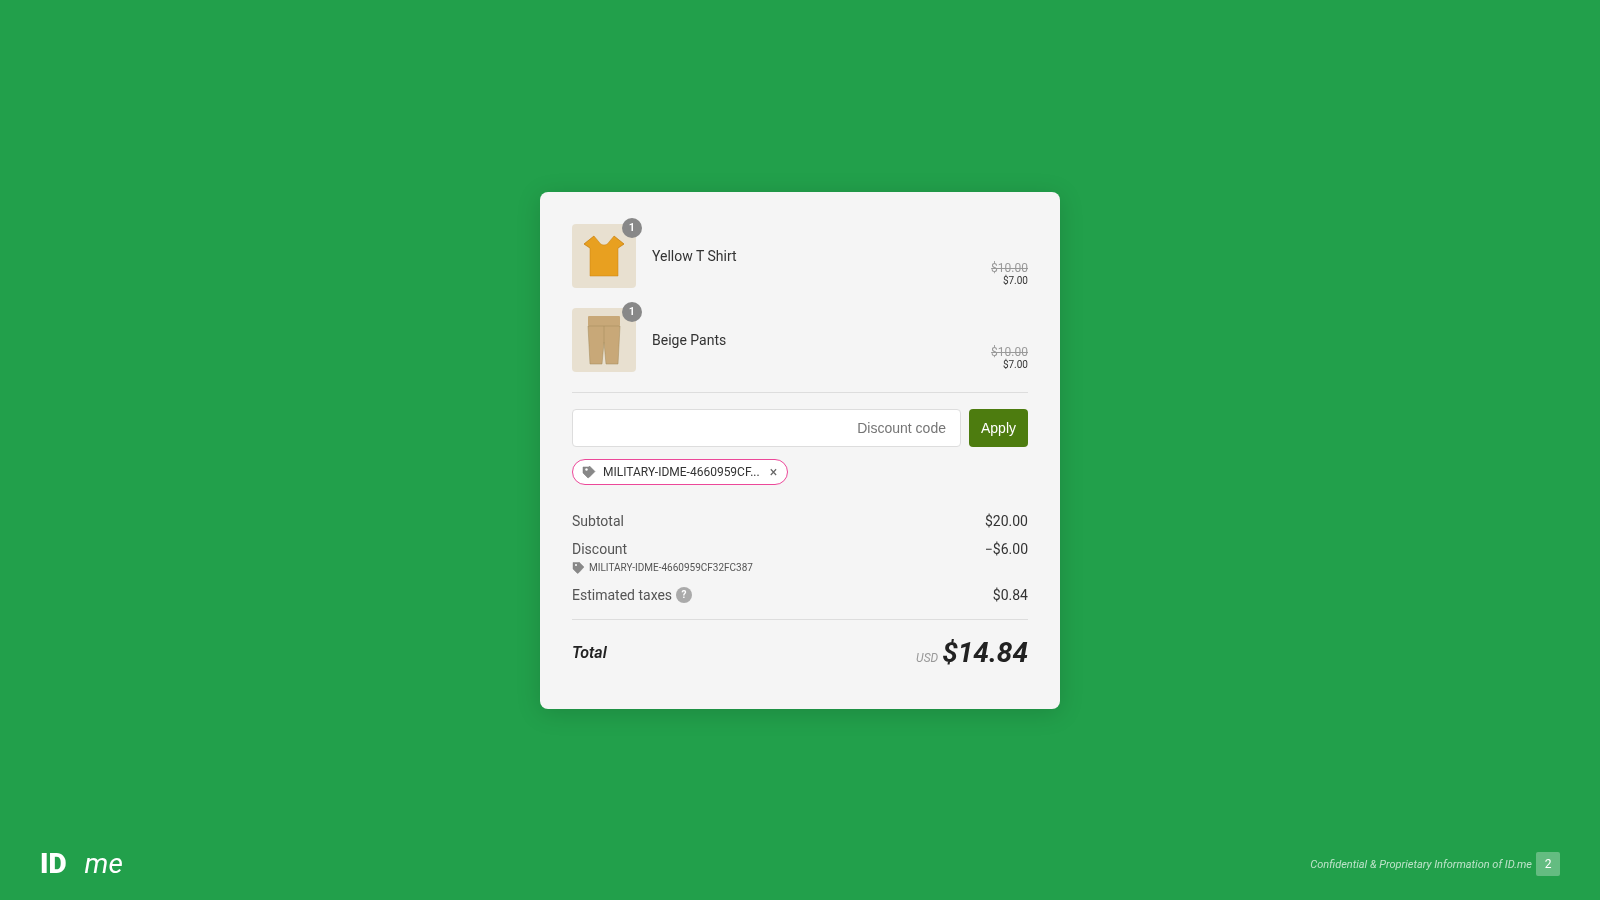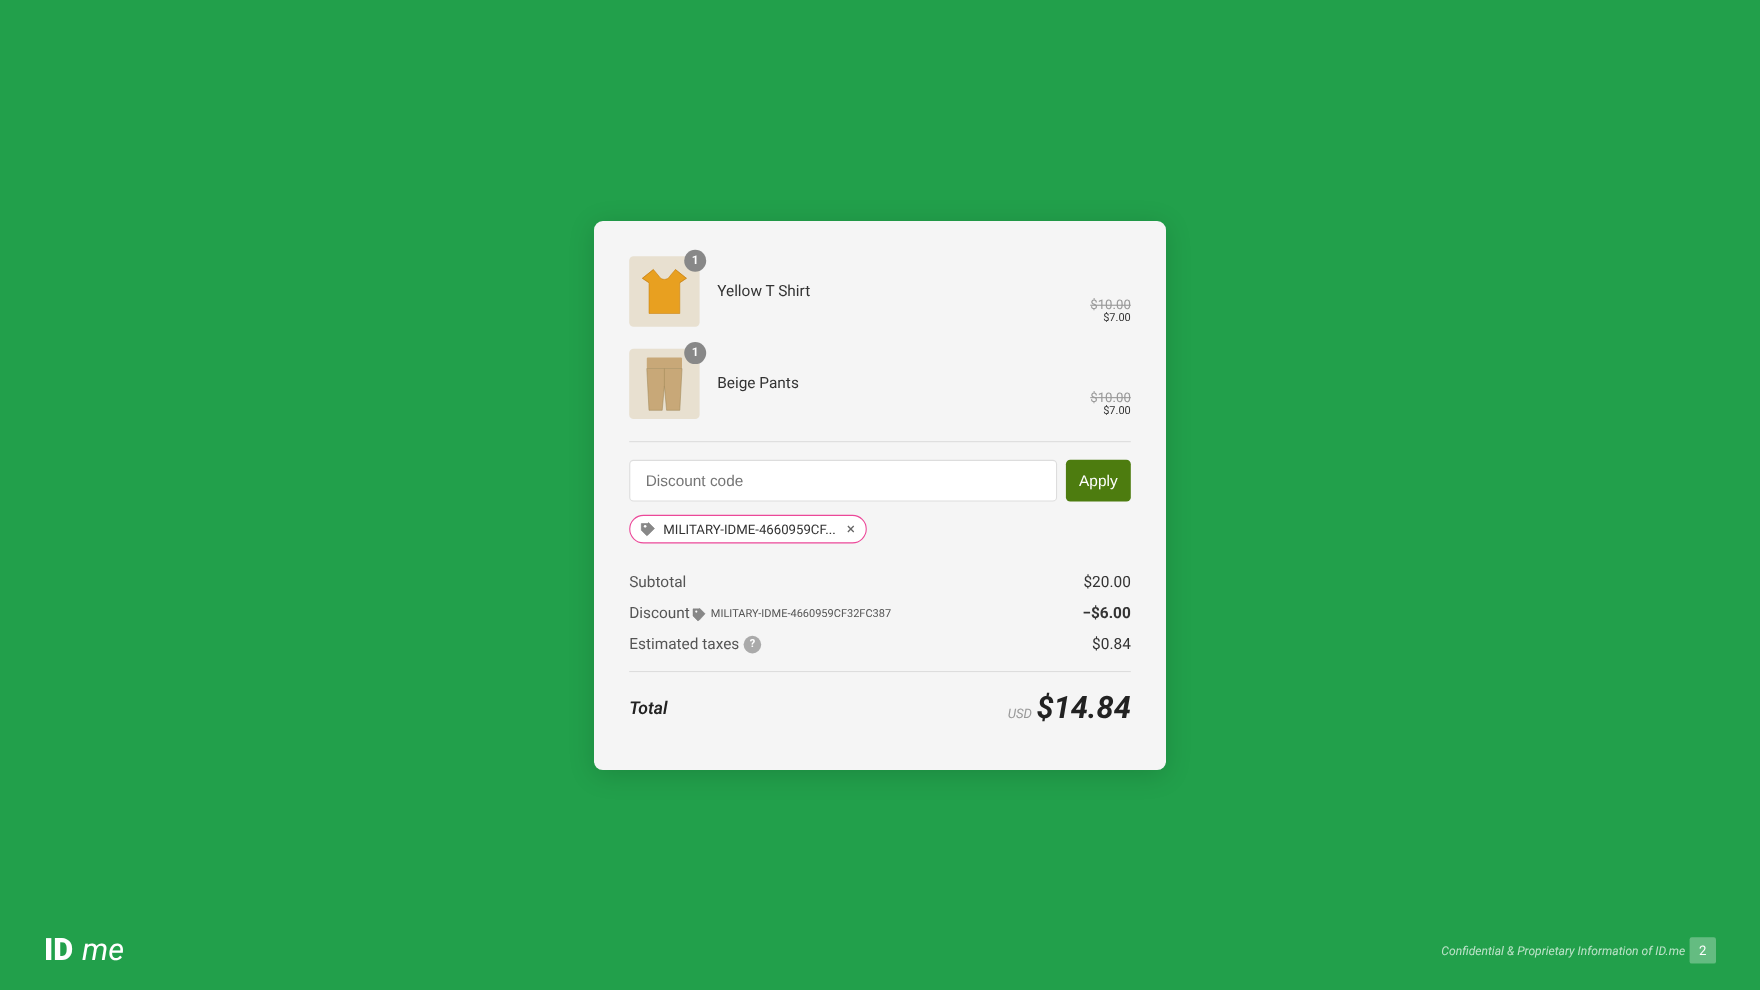--- a/index.html
+++ b/index.html
@@ -105,20 +105,21 @@
 
     .discount-input {
       flex: 1;
       padding: 10px 14px;
       border: 1px solid #ddd;
       border-radius: 4px;
       font-size: 14px;
       color: #999;
       background: white;
       outline: none;
+      text-align: right;
     }
 
     .apply-button {
       padding: 10px 12px;
       background: #4d7c0f;
       color: white;
       border: none;
       border-radius: 4px;
       font-size: 14px;
       font-weight: 500;
@@ -179,21 +180,21 @@
 
     .discount-detail {
       display: flex;
       justify-content: space-between;
       align-items: flex-start;
       margin-bottom: 12px;
     }
 
     .discount-label-block {
       display: flex;
-      flex-direction: row;
+      flex-direction: column;
       gap: 2px;
     }
 
     .discount-label-top {
       font-size: 14px;
       color: #555;
     }
 
     .discount-code-block {
       display: flex;
@@ -204,21 +205,20 @@
 
     .discount-code-text {
       font-size: 10px;
       color: #555;
       line-height: 1.4;
     }
 
     .discount-value {
       font-size: 14px;
       color: #333;
-      font-weight: bold;
     }
 
     .shipping-value {
       font-size: 13px;
       color: #999;
     }
 
     .taxes-label {
       display: flex;
       align-items: center;
@@ -273,21 +273,21 @@
       color: #222;
     }
 
     
     .footer {
       position: absolute;
       bottom: 20px;
       left: 40px;
       display: flex;
       align-items: center;
-      gap: 8px;
+      gap: 18px;
     }
 
     .logo-id {
       font-size: 28px;
       font-weight: 900;
       color: white;
       font-style: normal;
     }
 
     .logo-me {

